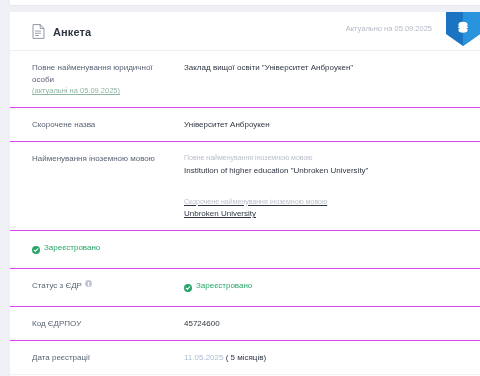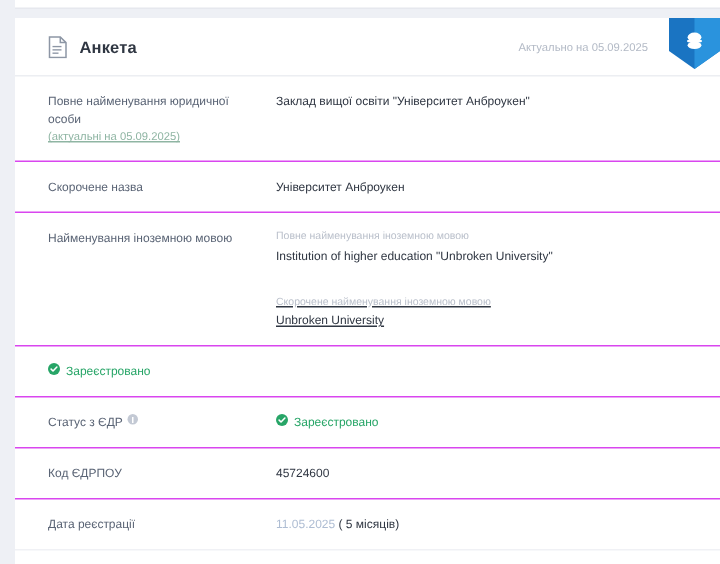--- a/index.html
+++ b/index.html
@@ -55,21 +55,21 @@
     width: 34px;
     height: 34px;
     z-index: 30;
     pointer-events: auto;
   }
   .ribbon svg { display: block; }
 
   
   .card-header {
     display: flex;
-    align-items: center;
+    align-items: flex-start;
     justify-content: space-between;
     padding: 12px 22px 11px 22px;
     border-bottom: 1px solid #eceef2;
   }
   .header-left {
     display: flex;
     align-items: center;
     gap: 8px;
   }
   .doc-icon {
@@ -159,21 +159,21 @@
   }
   .sub-value {
     display: block;
     font-size: 8px;
     color: #2f3642;
   }
 
   
   .status {
     display: inline-flex;
-    align-items: flex-start;
+    align-items: flex-end;
     gap: 4px;
     color: #27a567;
     font-size: 8px;
   }
   .check-icon {
     width: 8px;
     height: 8px;
     flex: 0 0 auto;
     display: block;
   }

